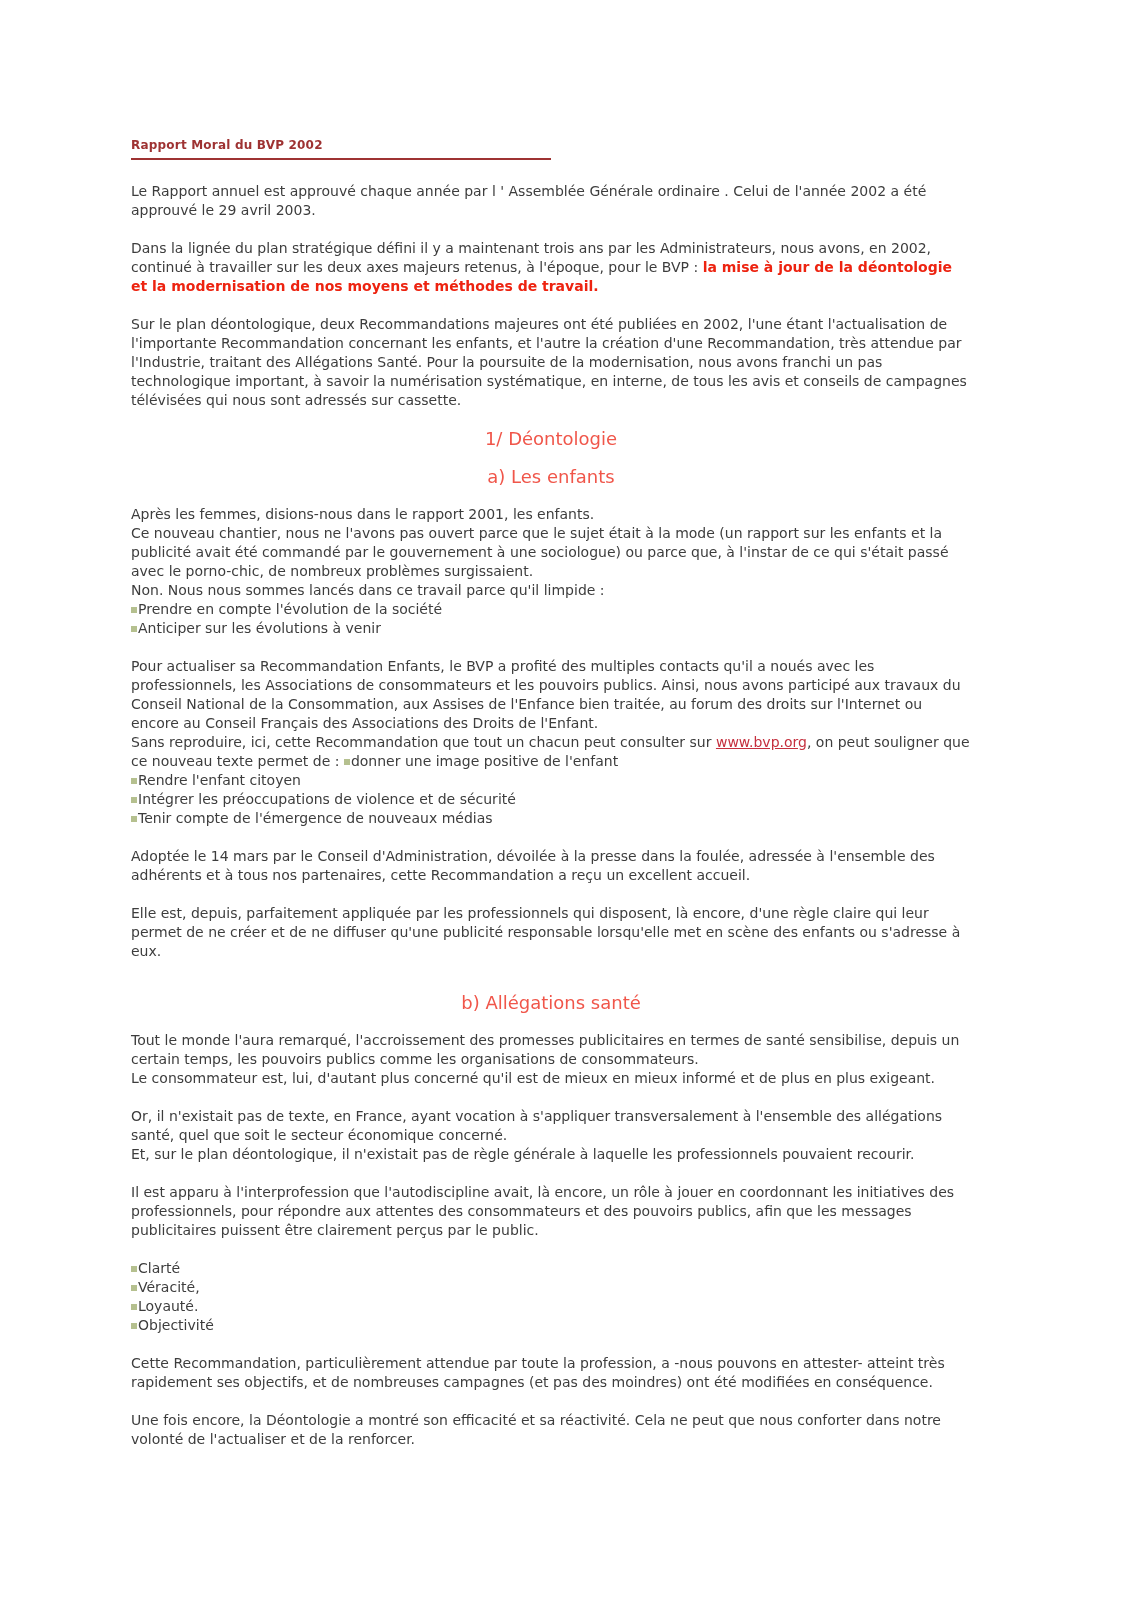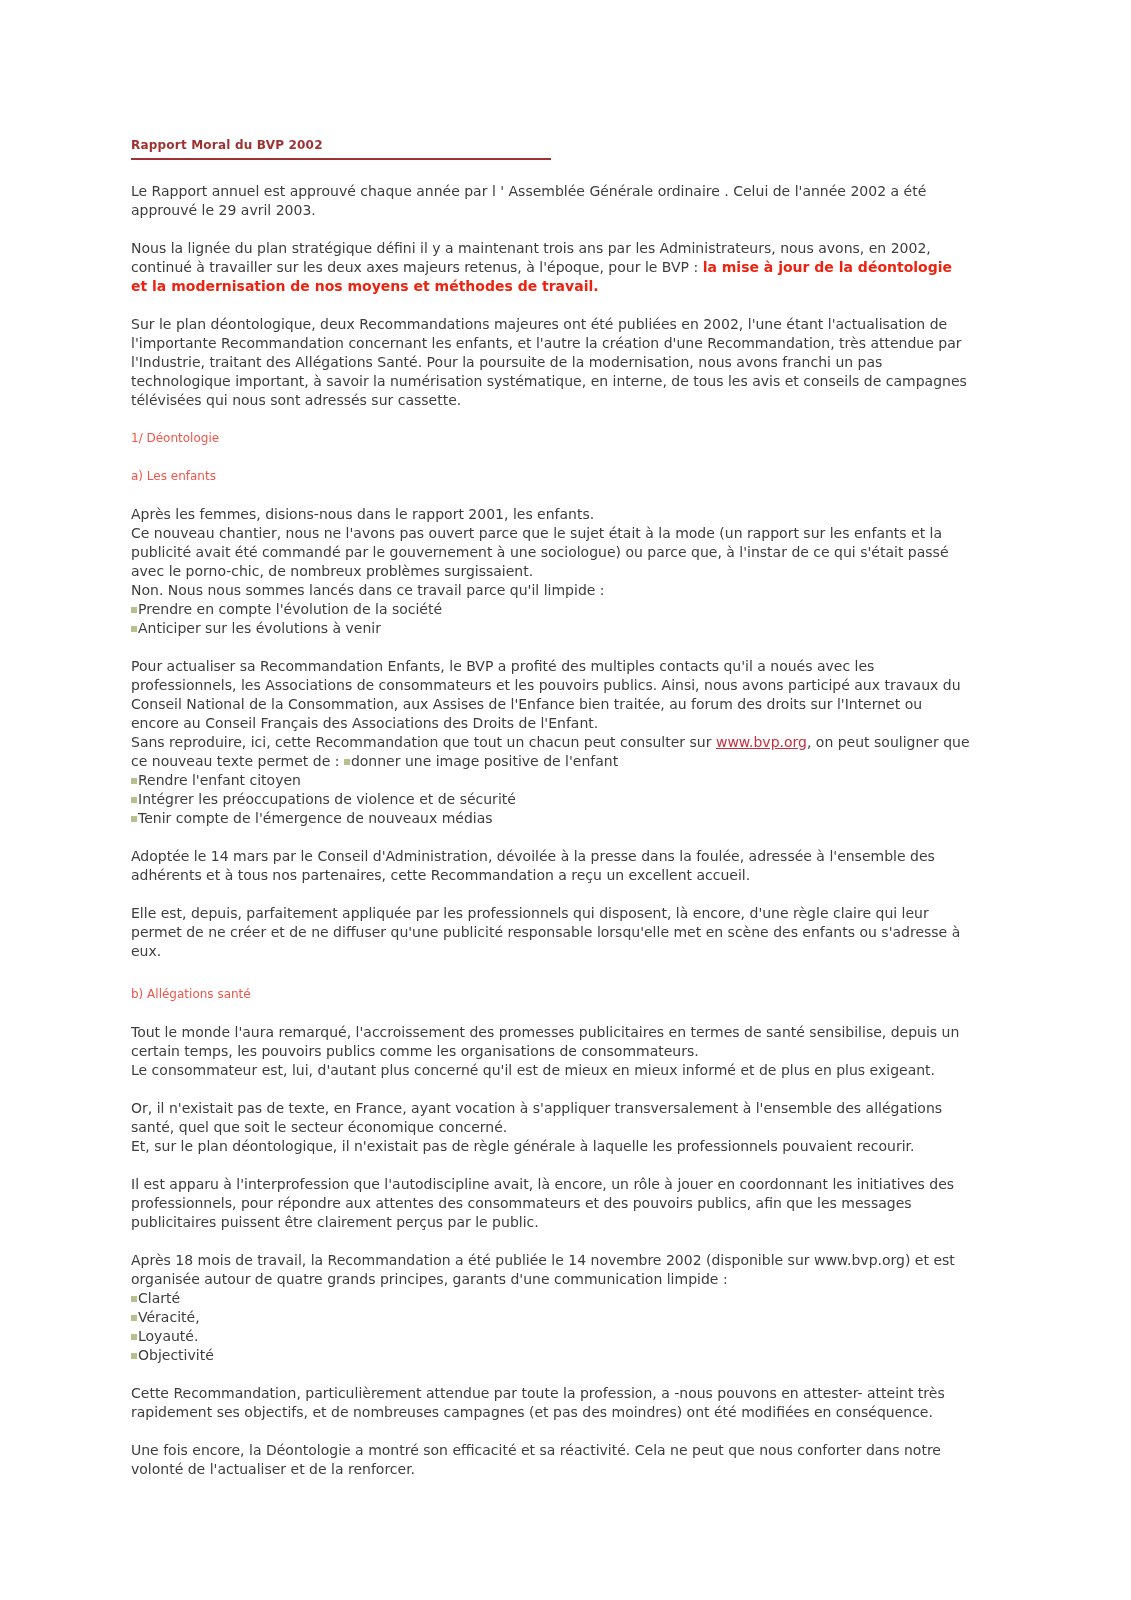--- a/index.html
+++ b/index.html
@@ -30,27 +30,28 @@
     height: 2px;
     background: var(--title-color, #9e3232);
     margin: 0 0 22px 0;
   }
   .para {
     font-size: 14px;
     line-height: 19px;
     margin: 0 0 19px 0;
   }
   .heading {
-    font-size: 12px;
+    font-size: 18px;
     line-height: 19px;
     color: var(--heading-color, #f0564a);
     margin: 0 0 19px 0;
+    text-align: center;
   }
   .heading.spaced {
-    margin-top: 24px;
+    margin-top: 32px;
   }
   .line {
     min-height: 19px;
   }
   .strong-red {
     color: var(--accent-color, #ed2310);
     font-weight: bold;
   }
   .doc-link {
     color: var(--link-color, #c5303e);
@@ -70,21 +71,21 @@
 <body>
 
 <div class="doc">
   <div class="doc-title">Rapport Moral du BVP 2002</div>
   <div class="title-rule"></div>
   <div id="doc-body">
       <div class="para">
         <div class="line"><span>Le Rapport annuel est approuvé chaque année par l ' Assemblée Générale ordinaire . Celui de l'année 2002 a été approuvé le 29 avril 2003.</span></div>
       </div>
       <div class="para">
-        <div class="line"><span>Nous la lignée du plan stratégique défini il y a maintenant trois ans par les Administrateurs, nous avons, en 2002, continué à travailler sur les deux axes majeurs retenus, à l'époque, pour le BVP : </span><span class="strong-red">la mise à jour de la déontologie et la modernisation de nos moyens et méthodes de travail.</span></div>
+        <div class="line"><span>Dans la lignée du plan stratégique défini il y a maintenant trois ans par les Administrateurs, nous avons, en 2002, continué à travailler sur les deux axes majeurs retenus, à l'époque, pour le BVP : </span><span class="strong-red">la mise à jour de la déontologie et la modernisation de nos moyens et méthodes de travail.</span></div>
       </div>
       <div class="para">
         <div class="line"><span>Sur le plan déontologique, deux Recommandations majeures ont été publiées en 2002, l'une étant l'actualisation de l'importante Recommandation concernant les enfants, et l'autre la création d'une Recommandation, très attendue par l'Industrie, traitant des Allégations Santé. Pour la poursuite de la modernisation, nous avons franchi un pas technologique important, à savoir la numérisation systématique, en interne, de tous les avis et conseils de campagnes télévisées qui nous sont adressés sur cassette.</span></div>
       </div>
       <div class="heading">1/ Déontologie</div>
       <div class="heading">a) Les enfants</div>
       <div class="para">
         <div class="line"><span>Après les femmes, disions-nous dans le rapport 2001, les enfants.</span></div>
         <div class="line"><span>Ce nouveau chantier, nous ne l'avons pas ouvert parce que le sujet était à la mode (un rapport sur les enfants et la publicité avait été commandé par le gouvernement à une sociologue) ou parce que, à l'instar de ce qui s'était passé avec le porno-chic, de nombreux problèmes surgissaient.</span></div>
         <div class="line"><span>Non. Nous nous sommes lancés dans ce travail parce qu'il limpide :</span></div>
@@ -110,21 +111,20 @@
         <div class="line"><span>Le consommateur est, lui, d'autant plus concerné qu'il est de mieux en mieux informé et de plus en plus exigeant.</span></div>
       </div>
       <div class="para">
         <div class="line"><span>Or, il n'existait pas de texte, en France, ayant vocation à s'appliquer transversalement à l'ensemble des allégations santé, quel que soit le secteur économique concerné.</span></div>
         <div class="line"><span>Et, sur le plan déontologique, il n'existait pas de règle générale à laquelle les professionnels pouvaient recourir.</span></div>
       </div>
       <div class="para">
         <div class="line"><span>Il est apparu à l'interprofession que l'autodiscipline avait, là encore, un rôle à jouer en coordonnant les initiatives des professionnels, pour répondre aux attentes des consommateurs et des pouvoirs publics, afin que les messages publicitaires puissent être clairement perçus par le public.</span></div>
       </div>
       <div class="para">
-        <div class="line"><span>Après 18 mois de travail, la Recommandation a été publiée le 14 novembre 2002 (disponible sur www.bvp.org) et est organisée autour de quatre grands principes, garants d'une communication limpide :</span></div>
         <div class="line"><span class="bullet"></span><span>Clarté</span></div>
         <div class="line"><span class="bullet"></span><span>Véracité,</span></div>
         <div class="line"><span class="bullet"></span><span>Loyauté.</span></div>
         <div class="line"><span class="bullet"></span><span>Objectivité</span></div>
       </div>
       <div class="para">
         <div class="line"><span>Cette Recommandation, particulièrement attendue par toute la profession, a -nous pouvons en attester- atteint très rapidement ses objectifs, et de nombreuses campagnes (et pas des moindres) ont été modifiées en conséquence.</span></div>
       </div>
       <div class="para">
         <div class="line"><span>Une fois encore, la Déontologie a montré son efficacité et sa réactivité. Cela ne peut que nous conforter dans notre volonté de l'actualiser et de la renforcer.</span></div>

